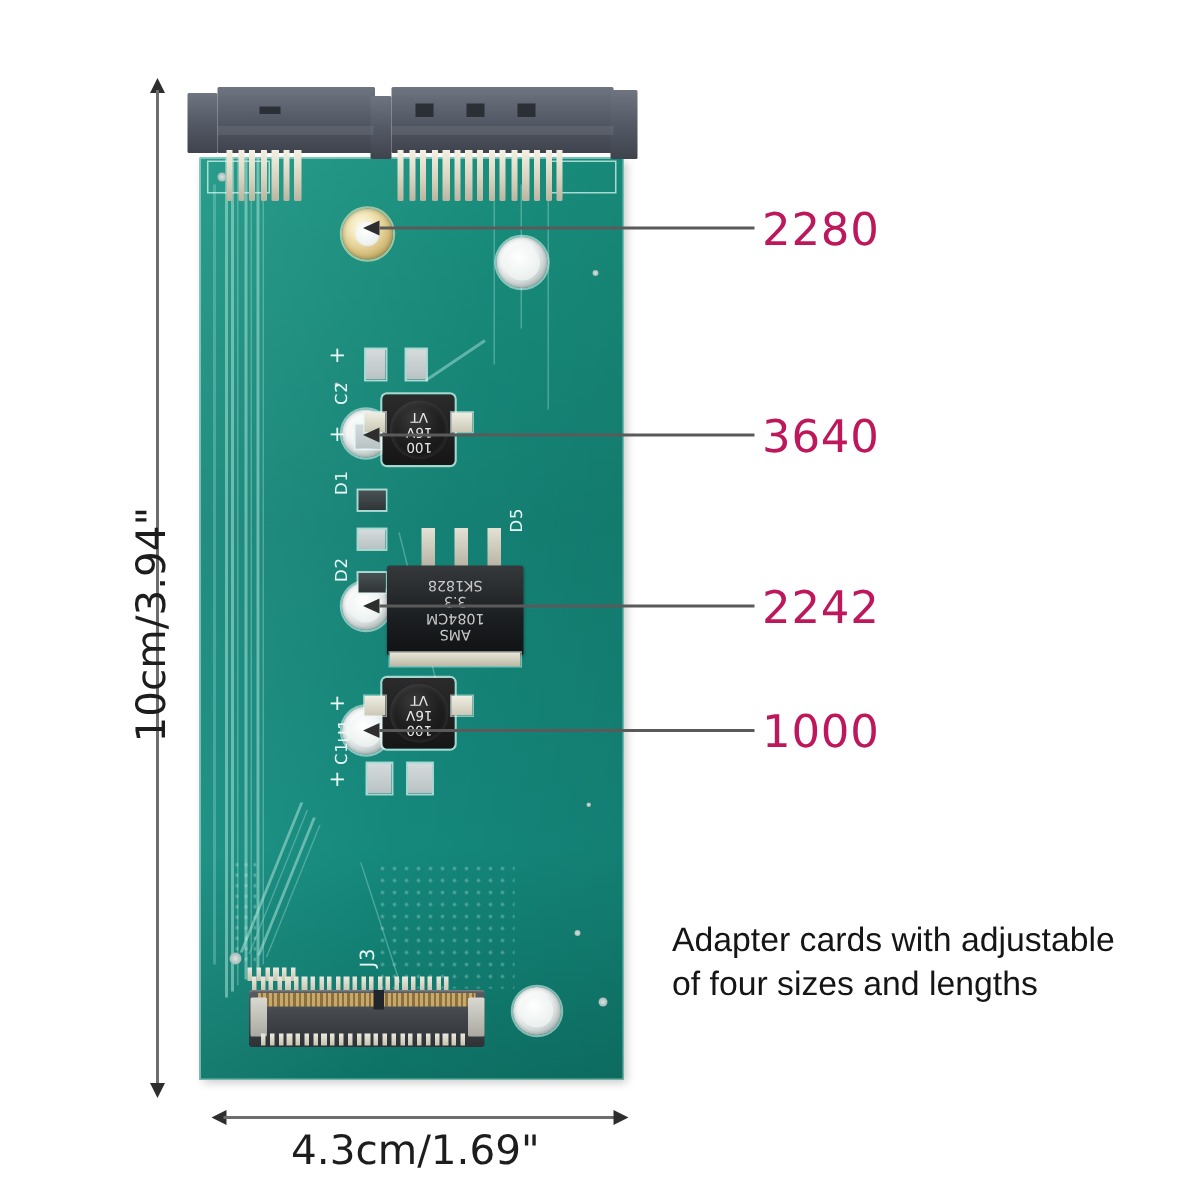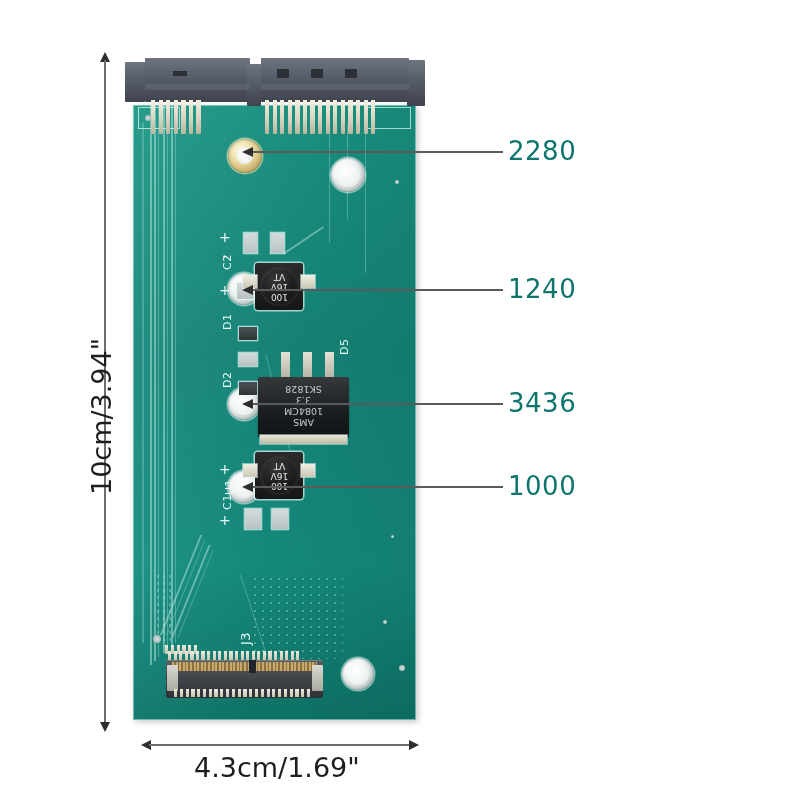--- a/index.html
+++ b/index.html
@@ -8,22 +8,22 @@
     background:#ffffff;
     font-family:"Liberation Sans", sans-serif;
     overflow:hidden;
     position:relative;
   }
   #stage{position:absolute;left:0;top:0;width:800px;height:800px;}
 
   
   .callout-label{
     position:absolute;
-    font-size:26px;
-    color:#0f766e;
+    font-size:30px;
+    color:#be185d;
     letter-spacing:.5px;
     white-space:nowrap;
     font-family:"DejaVu Sans", sans-serif;
   }
   .leader-line{
     position:absolute;
     height:2px;
     background:#5a5a5a;
   }
   .leader-arrow{
@@ -507,36 +507,38 @@
         <div class="m2-pad" style="height:8px;"></div>
     </div>
   </div>
 
   <div class="leader-arrow" style="left:242px;top:147px;"></div>
   <div class="leader-line" style="left:253px;top:151px;width:250px;"></div>
   <div class="callout-label" style="left:508px;top:136px;">2280</div>
 
   <div class="leader-arrow" style="left:242px;top:285px;"></div>
   <div class="leader-line" style="left:253px;top:289px;width:250px;"></div>
-  <div class="callout-label" style="left:508px;top:274px;">1240</div>
+  <div class="callout-label" style="left:508px;top:274px;">3640</div>
 
   <div class="leader-arrow" style="left:242px;top:399px;"></div>
   <div class="leader-line" style="left:253px;top:403px;width:250px;"></div>
-  <div class="callout-label" style="left:508px;top:388px;">3436</div>
+  <div class="callout-label" style="left:508px;top:388px;">2242</div>
 
   <div class="leader-arrow" style="left:242px;top:482px;"></div>
   <div class="leader-line" style="left:253px;top:486px;width:250px;"></div>
   <div class="callout-label" style="left:508px;top:471px;">1000</div>
 
   <div class="arrow-up" style="left:100px;top:52px;"></div>
   <div class="dim-v" style="left:104px;top:60px;height:665px;"></div>
   <div class="arrow-down" style="left:100px;top:722px;"></div>
   <div class="dim-label-v" style="left:86px;top:495px;">10cm/3.94"</div>
 
   <div class="arrow-left" style="left:141px;top:740px;"></div>
   <div class="dim-h" style="left:149px;top:744px;width:262px;"></div>
   <div class="arrow-right" style="left:409px;top:740px;"></div>
   <div class="dim-label-h" style="left:194px;top:752px;">4.3cm/1.69"</div>
 
   <div class="caption">
+    <div>Adapter cards with adjustable</div>
+    <div>of four sizes and lengths</div>
   </div>
 
 </div>
 
 </body></html>

